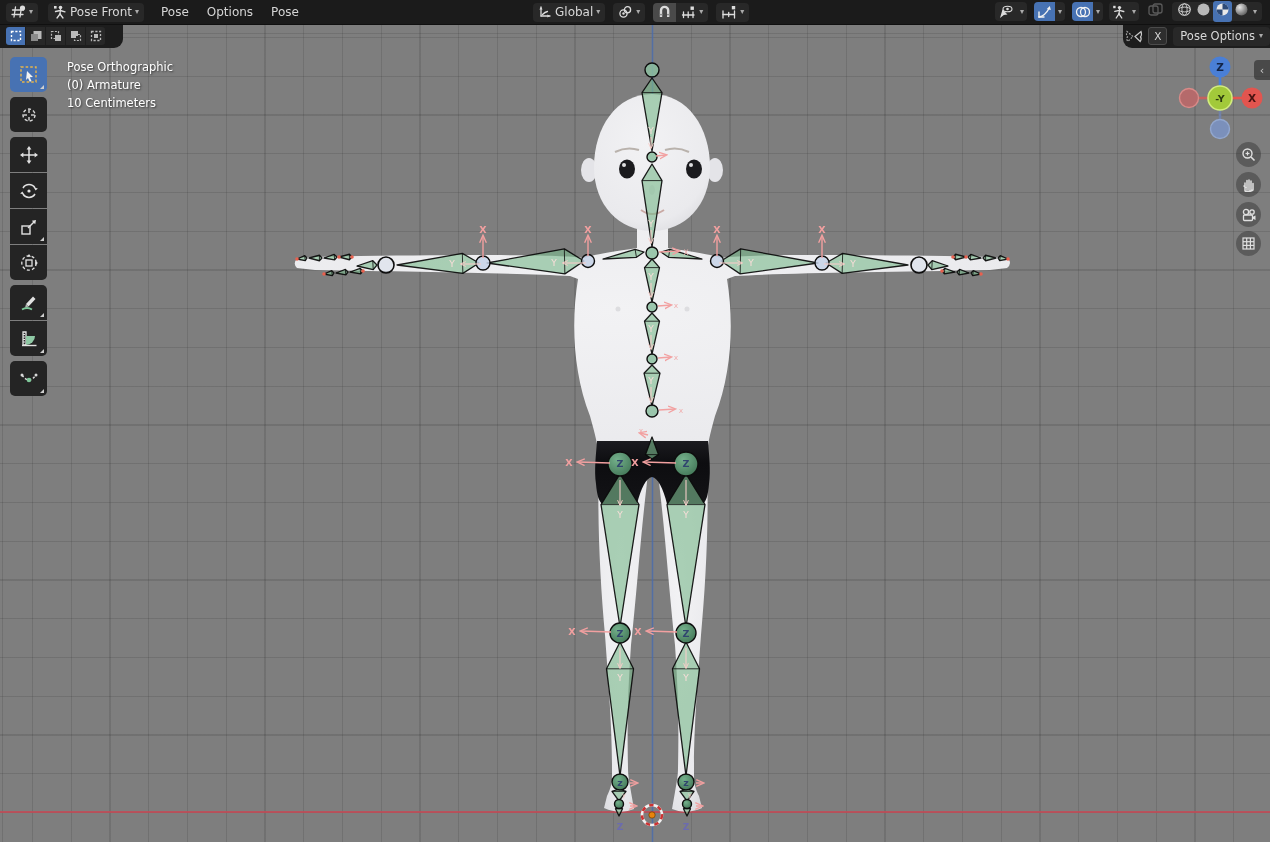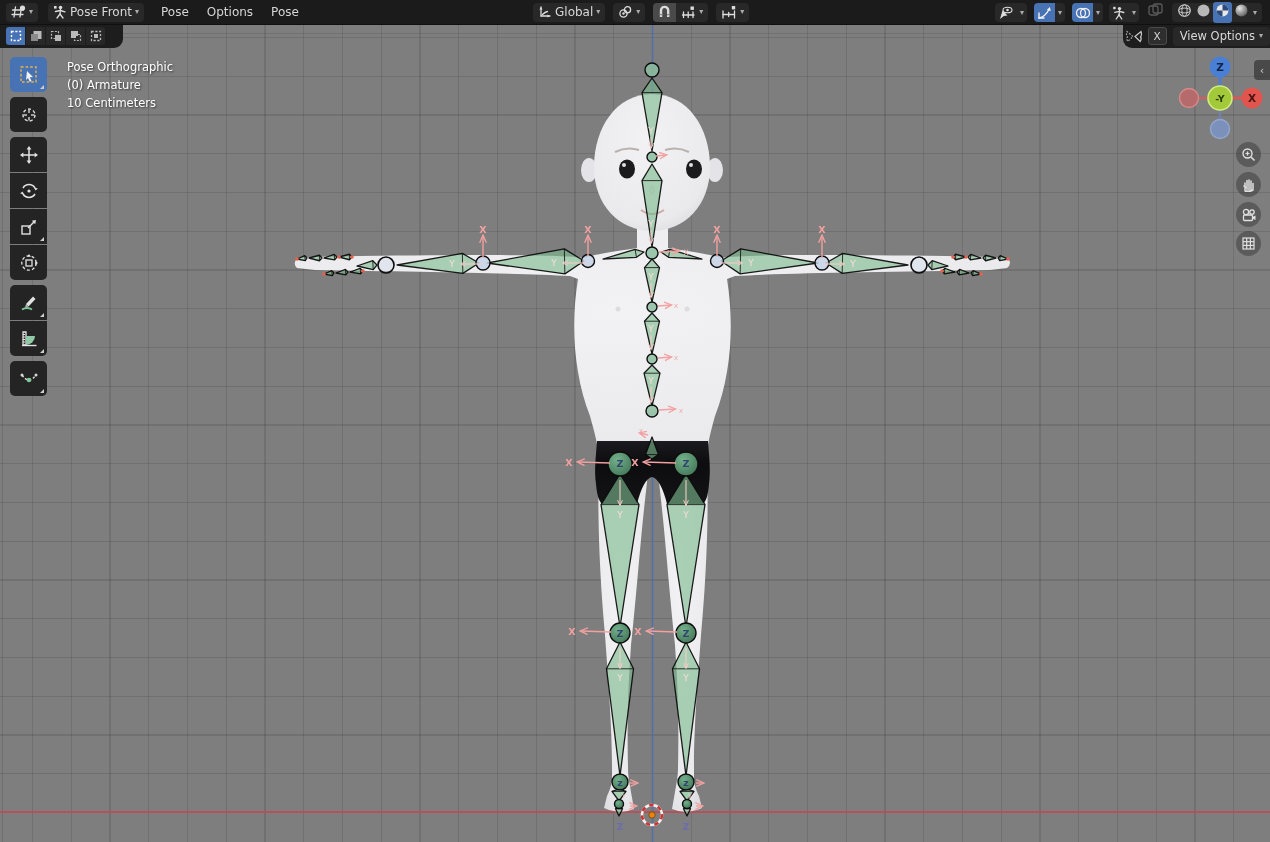--- a/index.html
+++ b/index.html
@@ -6,21 +6,21 @@
     font-family:"DejaVu Sans",sans-serif;-webkit-font-smoothing:antialiased;}
   body{position:relative;}
   
   .tophdr{position:absolute;left:0;top:0;width:1270px;height:24px;background:#1b1b1b;
     border-bottom:1px solid #101010;z-index:30;display:flex;align-items:center;}
   .hbtn{display:flex;align-items:center;gap:3px;background:#282828;border-radius:4px;height:19px;
     padding:0 5px;color:#d8d8d8;font-size:12px;}
   .hbtn svg{display:block;}
   .chev{font-size:8px;color:#ababab;line-height:1;}
   .menu{color:#d5d5d5;font-size:12px;padding:0 9px;height:24px;display:flex;align-items:center;}
-  .grp{display:flex;align-items:flex-end;}
+  .grp{display:flex;align-items:flex-start;}
   .bluebtn{background:#4772b3;}
   .seg-l{border-radius:4px 0 0 4px;}
   .seg-r{border-radius:0 4px 4px 0;}
   .seg-m{border-radius:0;}
   
   .strip{position:absolute;top:24px;height:24px;background:#1d1d1d;z-index:20;display:flex;align-items:center;}
   .strip.left{left:0;width:117px;border-radius:0 0 9px 0;padding-left:6px;}
   .strip.right{left:1123px;width:147px;border-radius:0 0 0 9px;justify-content:flex-end;padding-right:5px;}
   .selmode{width:19px;height:18px;background:#282828;display:flex;align-items:center;justify-content:center;margin-right:1px;}
   .selmode.first{border-radius:3px 0 0 3px;}
@@ -539,21 +539,21 @@
   </div>
 </div>
 
 <div class="strip right">
   <svg width="18" height="15" viewBox="0 0 18 15">
     <path d="M8,7.5 L2,2.5 Q0.8,6 2.5,8 Q1,9.5 2.8,12.5 Z" fill="none" stroke="#a8a8a8" stroke-width="1.2" stroke-dasharray="1.8 1.4"></path>
     <path d="M10,7.5 L16,2.5 Q17.2,6 15.5,8 Q17,9.5 15.2,12.5 Z" fill="none" stroke="#c9c9c9" stroke-width="1.2"></path>
   </svg>
   <div class="xbtn">X</div>
   <div class="posedd">
-    <span>View Options</span>
+    <span>Pose Options</span>
     <span class="chev">▾</span>
   </div>
 </div>
 
 <div class="vptext">
   <div>Pose Orthographic</div>
   <div>(0) Armature</div>
   <div>10 Centimeters</div>
 </div>
 

